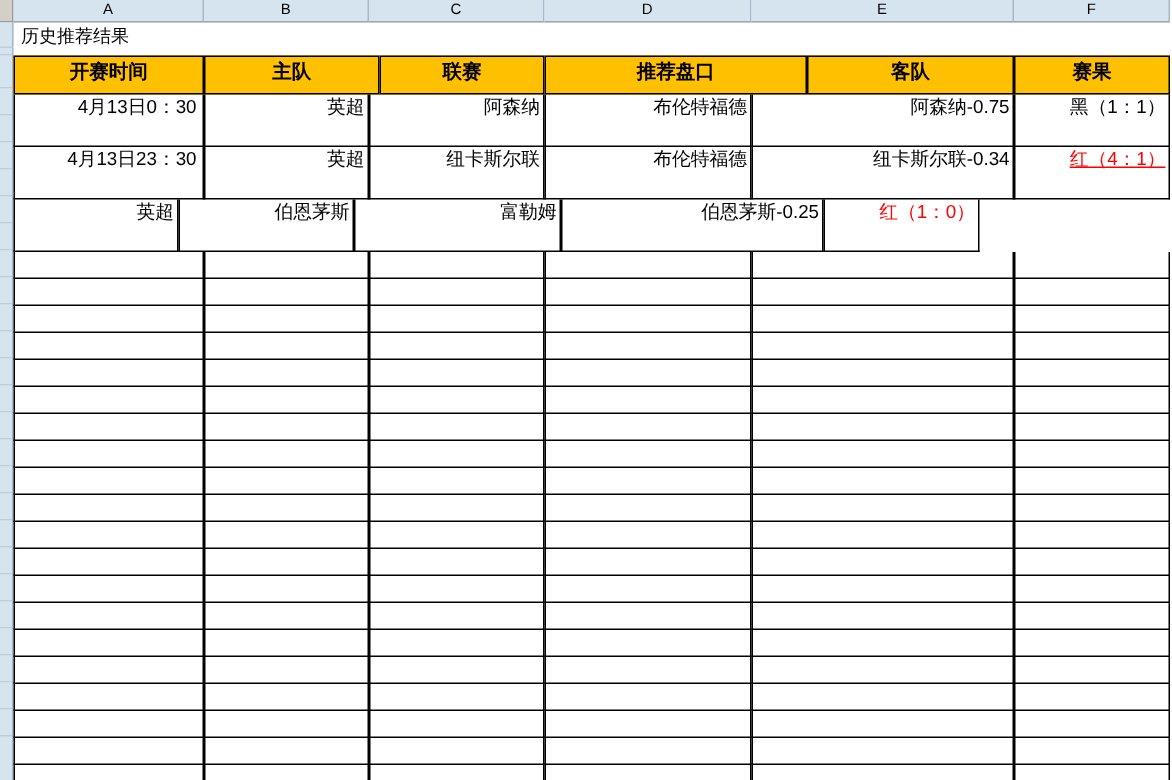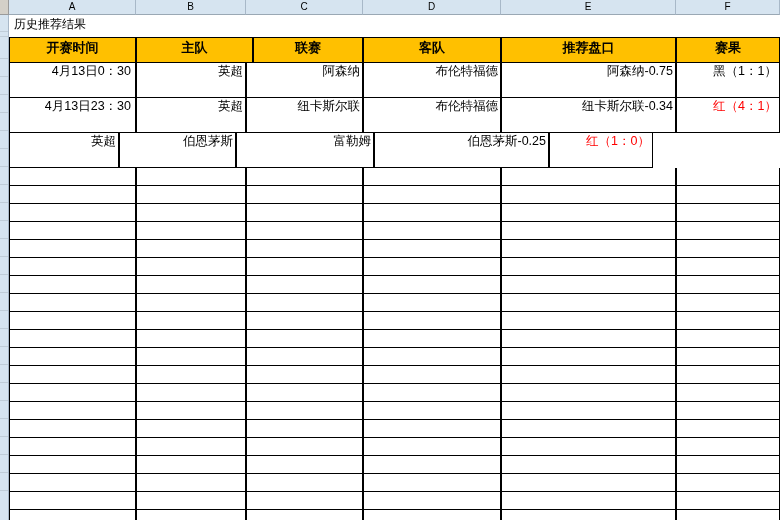--- a/index.html
+++ b/index.html
@@ -198,41 +198,41 @@
       </div>
 
       <div class="grid-row row-spacer">
         <div class="cell" style="width:667px;flex:0 0 667px;"></div>
       </div>
 
       <div class="grid-row row-head-tbl">
         <div class="cell w-a">开赛时间</div>
         <div class="cell w-c">主队</div>
         <div class="cell w-b">联赛</div>
+        <div class="cell w-e">推荐盘口</div>
         <div class="cell w-d">客队</div>
-        <div class="cell w-e">推荐盘口</div>
         <div class="cell w-f">赛果</div>
       </div>
 
       <div id="data-rows">
           <div class="grid-row row-data">
             <div class="cell w-a c0">4月13日0：30</div>
             <div class="cell w-b">英超</div>
             <div class="cell w-c">阿森纳</div>
             <div class="cell w-d">布伦特福德</div>
             <div class="cell w-e">阿森纳-0.75</div>
             <div class="cell w-f" style="color: rgb(0, 0, 0);">黑（1：1）</div>
           </div>
           <div class="grid-row row-data">
             <div class="cell w-a c0">4月13日23：30</div>
             <div class="cell w-b">英超</div>
             <div class="cell w-c">纽卡斯尔联</div>
             <div class="cell w-d">布伦特福德</div>
             <div class="cell w-e">纽卡斯尔联-0.34</div>
-            <div class="cell w-f" style="color: rgb(255, 0, 0);">红（4：1）</div>
+            <div class="cell w-f" style="color: rgb(255, 0, 0); text-decoration: underline;">红（4：1）</div>
           </div>
           <div class="grid-row row-data">
             <div class="cell w-b">英超</div>
             <div class="cell w-c">伯恩茅斯</div>
             <div class="cell w-d">富勒姆</div>
             <div class="cell w-e">伯恩茅斯-0.25</div>
             <div class="cell w-f" style="color: rgb(255, 0, 0);">红（1：0）</div>
           </div>
         </div>
 

